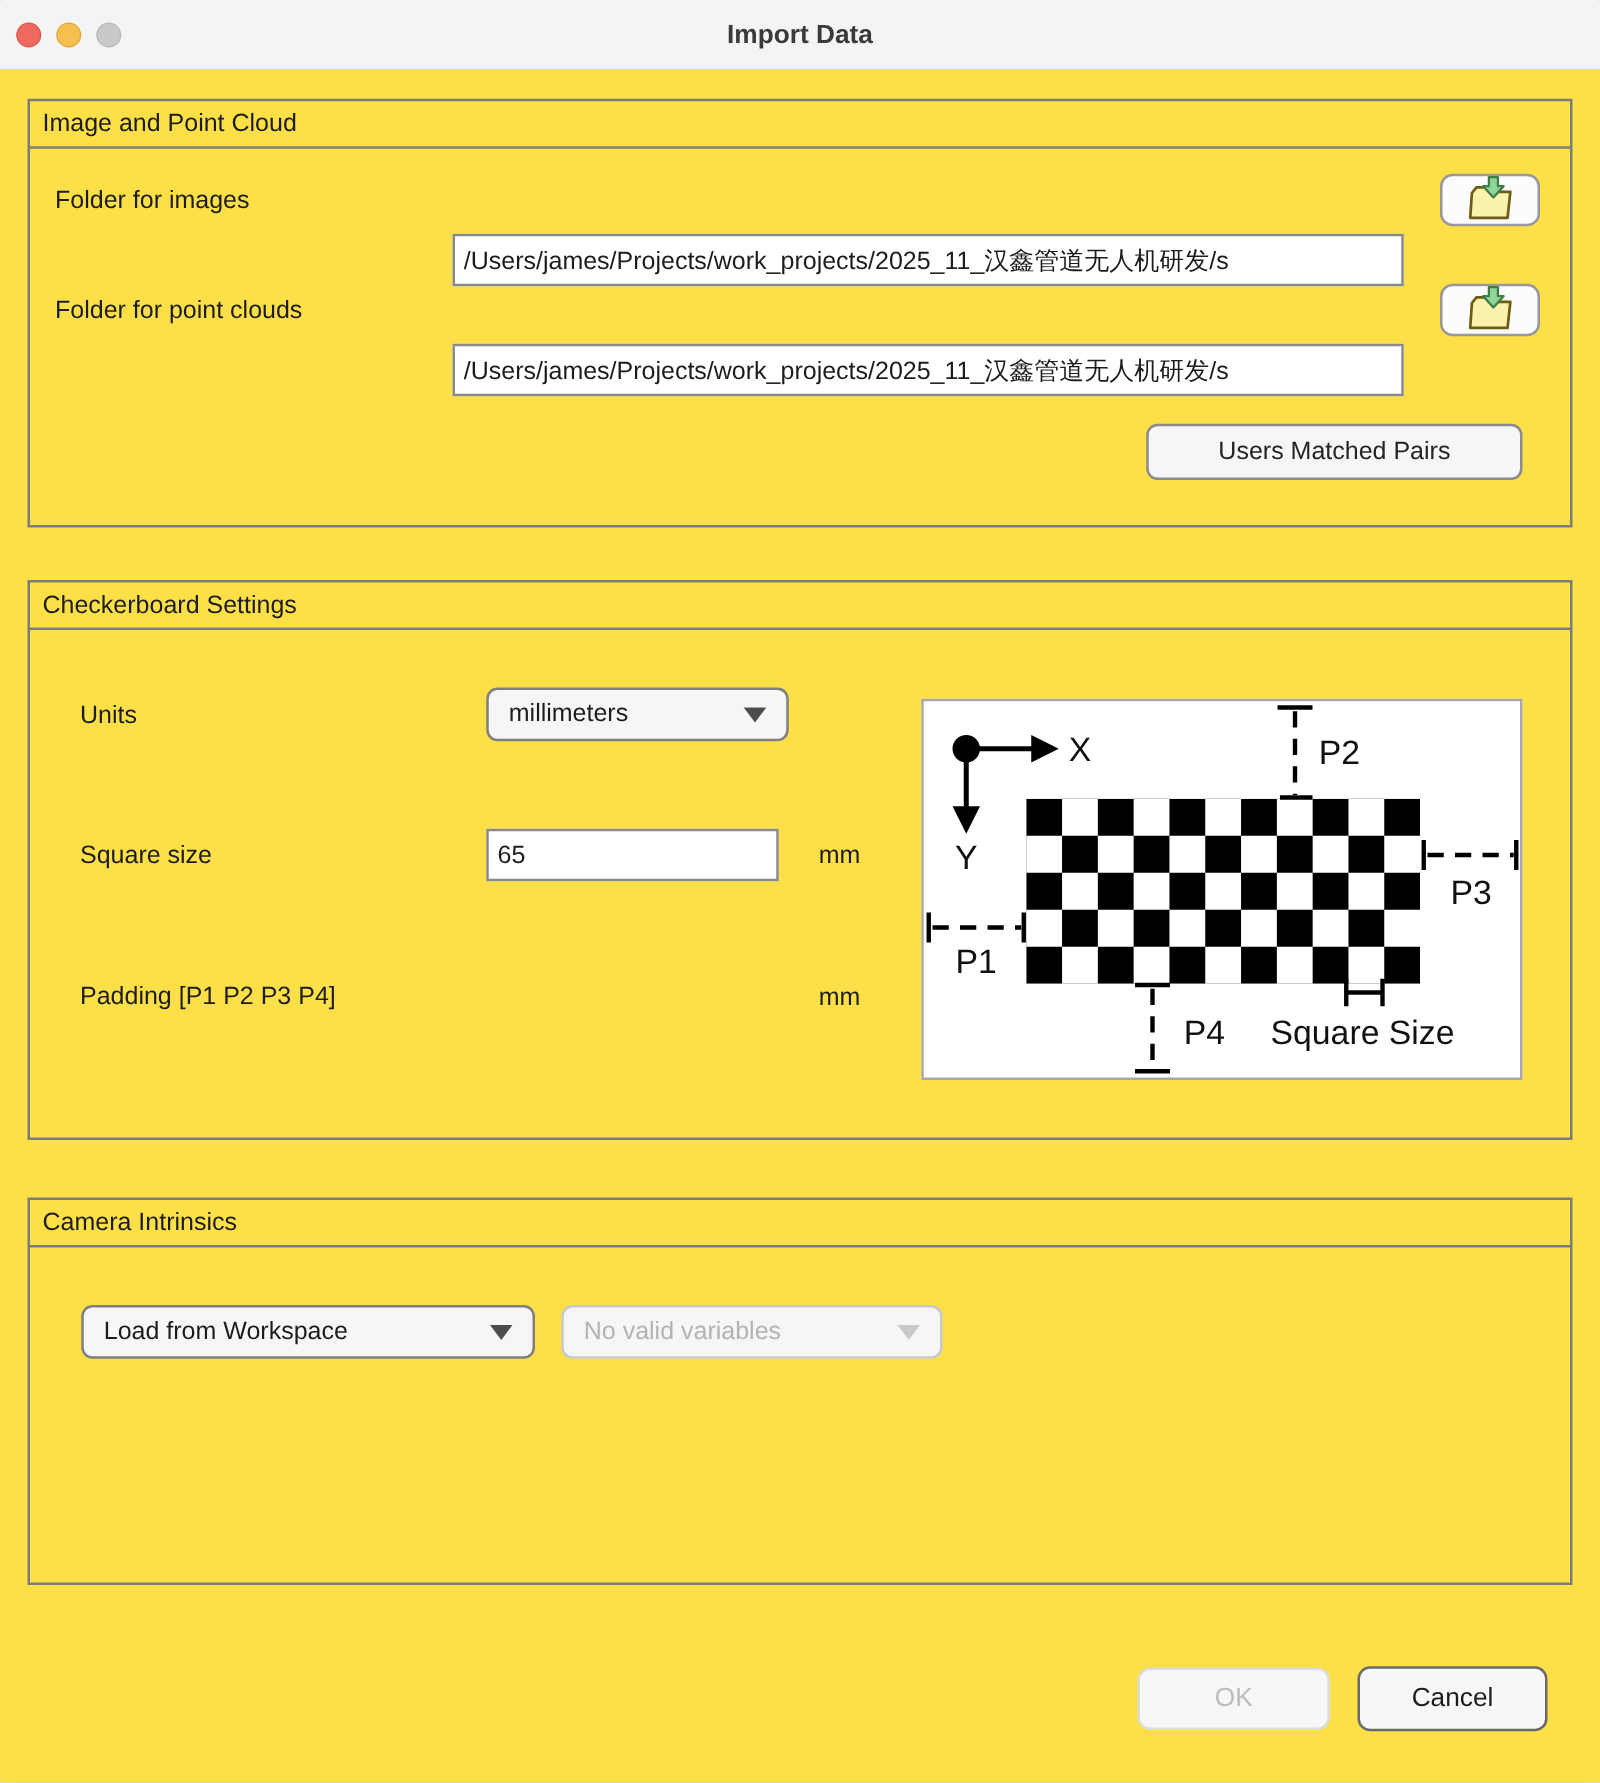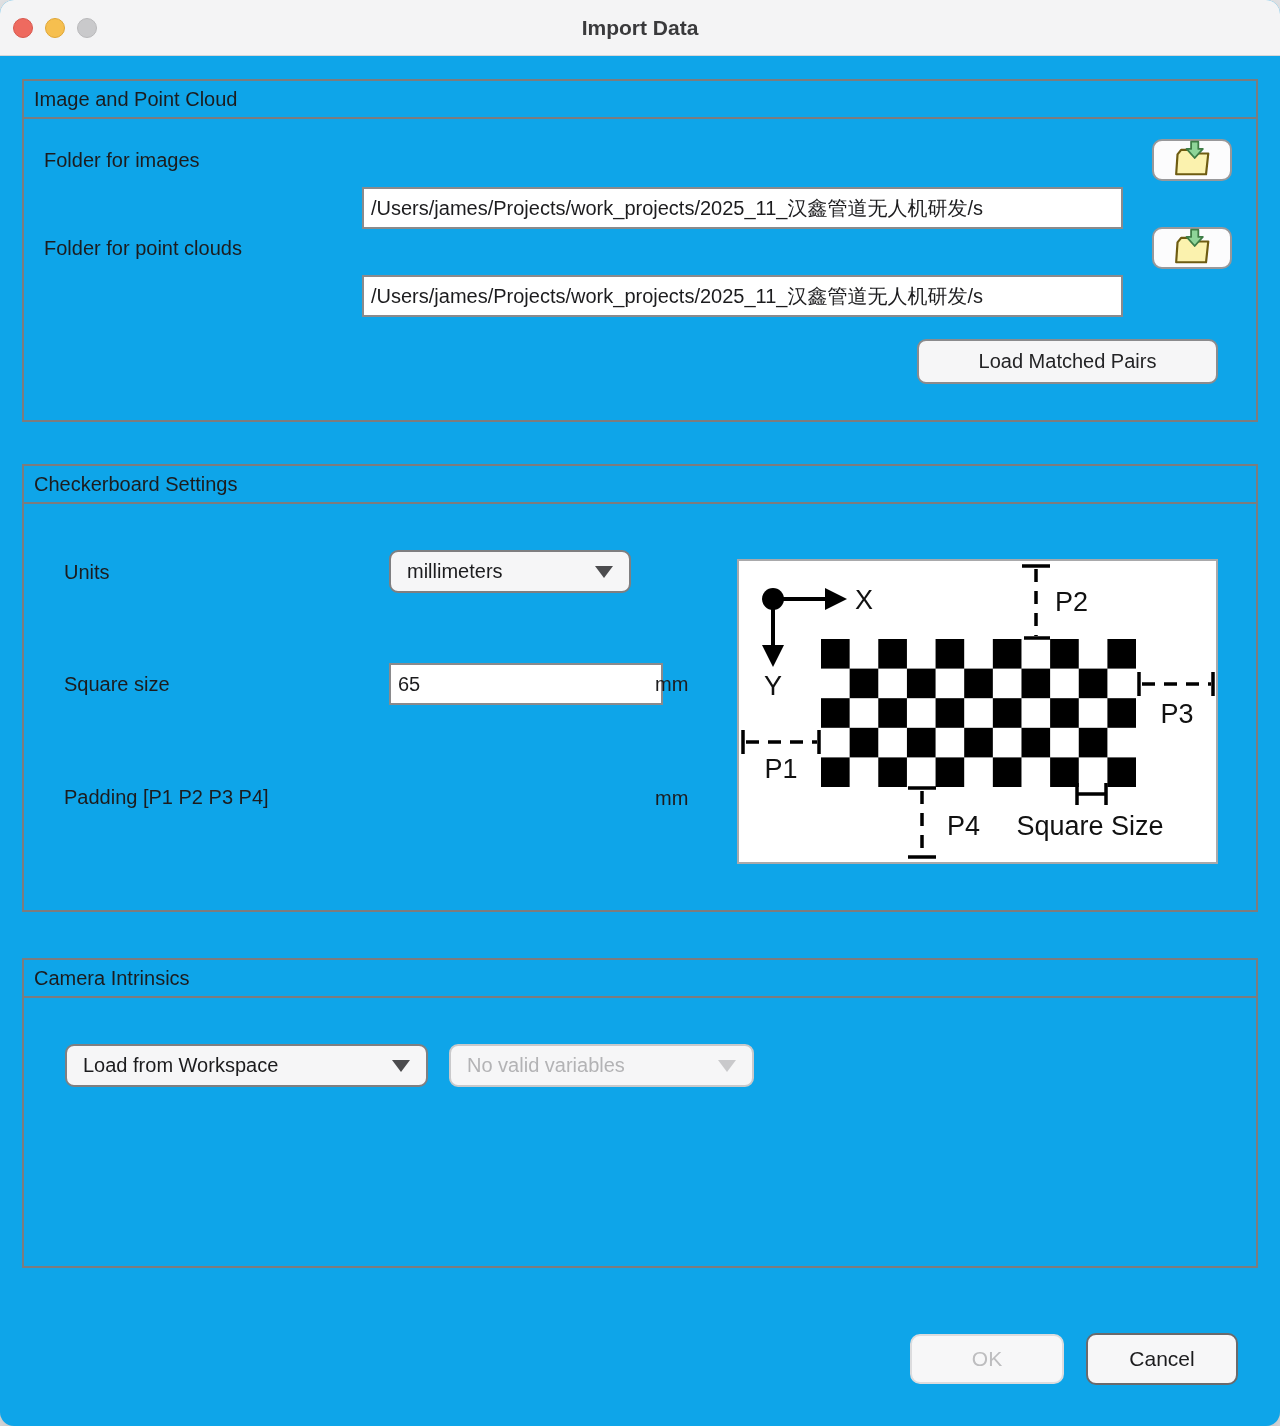--- a/index.html
+++ b/index.html
@@ -1,20 +1,20 @@
 <!DOCTYPE html>
 <html><head>
 <meta charset="utf-8">
 <style>
   * { margin:0; padding:0; box-sizing:border-box; }
   html,body { background:#e8e8ea; }
   body { font-family:"Liberation Sans","DejaVu Sans",sans-serif; color:#1c1c1e; }
   .window {
     position:relative; width:1280px; height:1426px; margin:0 auto;
-    background:#0ea5e9; border-radius:14px; overflow:hidden;
+    background:#fde047; border-radius:2px; overflow:hidden;
     box-shadow:0 10px 30px rgba(0,0,0,.25);
     padding-left:43px;
   }
   
   .titlebar {
     position:absolute; left:0; top:0; width:1280px; height:56px;
     background:#f4f4f5; border-bottom:1px solid #d6d6d8;
   }
   .traffic { position:absolute; top:18px; width:20px; height:20px; border-radius:50%; }
   .tl-close { left:13px; background:#ee6a5f; border:1px solid #d8584e; }
@@ -62,21 +62,21 @@
   .lbl-padding { left:40px; top:310px; }
   .dropdown {
     position:absolute; height:43px; border:2px solid #7f7f81; border-radius:9px;
     background:#f6f6f7; display:flex; align-items:center;
     font-size:20px; color:#1c1c1e; padding:0 16px; cursor:pointer;gap:16px;
   }
   .dd-caret { margin-left:auto; width:0; height:0;
     border-left:9px solid transparent; border-right:9px solid transparent;
     border-top:12px solid #4c4c4e; }
   .dd-units { left:365px; top:84px; width:242px; }
-  .input-square  { left:365px; top:197px; width:274px; }
+  .input-square  { left:365px; top:197px; width:234px; }
   .input-padding { left:365px; top:311px; width:242px; }
   .unit-mm { position:absolute; left:631px; font-size:20px; height:42px; line-height:42px; }
   .mm-1 { top:197px; } .mm-2 { top:311px; }
   .diagram {
     position:absolute; left:713px; top:93px; width:481px; height:305px;
     background:#ffffff; border:2px solid #a9a9ab;
   }
   .diagram svg { display:block; }
   .diagram text { font-family:"Liberation Sans","DejaVu Sans",sans-serif; font-size:27px; fill:#111; }
   
@@ -130,21 +130,21 @@
       <span>
         <svg width="44" height="38" viewBox="0 0 48 42">
           <path d="M8 17 L12 12 H22 L25 16 H42 L39.5 39 H6.5 Z" fill="#fbf2ae" stroke="#6e5c12" stroke-width="2.4" stroke-linejoin="round"></path>
           <polygon points="23,3 31,3 31,11 36,11 27,21 18,11 23,11" fill="#8ed598" stroke="#3e7d46" stroke-width="2" stroke-linejoin="round"></polygon>
         </svg>
       </span>
     </div>
 
 
     <div class="dlg-btn btn-pairs">
-      <span>Load Matched Pairs</span>
+      <span>Users Matched Pairs</span>
     </div>
   </div>
 
   <div class="section sec-2">
     <div class="section-header">Checkerboard Settings</div>
 
     <div class="lbl lbl-units">Units</div>
     <div class="dropdown dd-units">
       <span>millimeters</span>
       <span class="dd-caret"></span>

